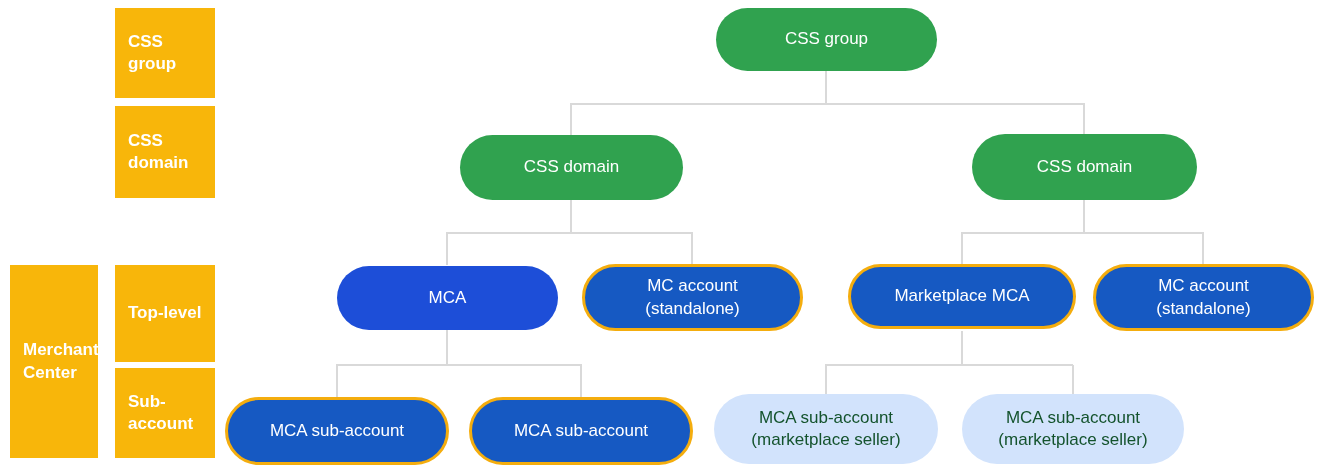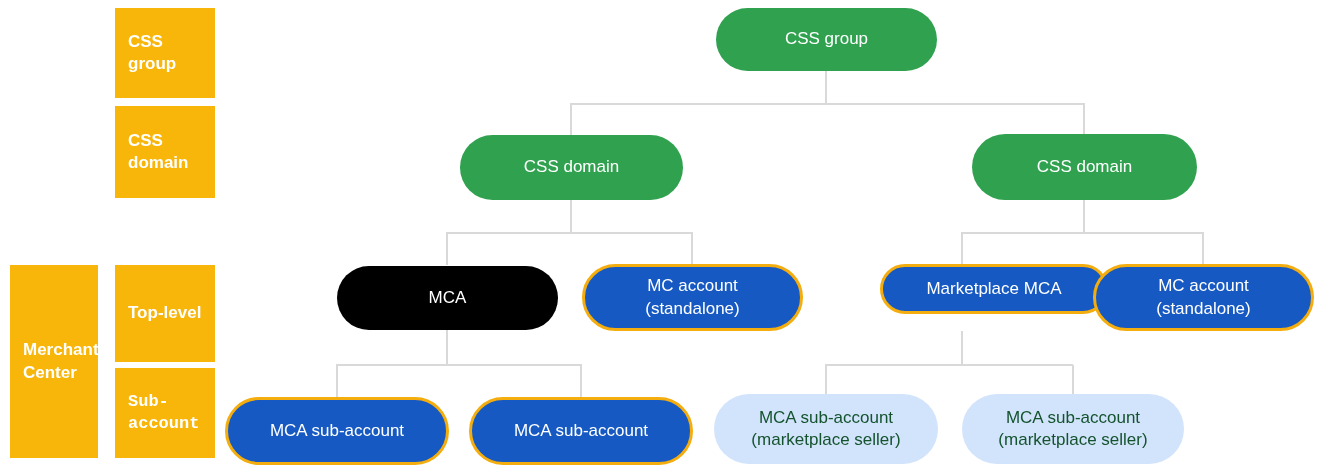--- a/index.html
+++ b/index.html
@@ -32,21 +32,21 @@
     align-items:center;
     justify-content:center;
     text-align:center;
     font-size:17px;
     line-height:1.32;
     color:#ffffff;
     box-sizing:border-box;
     padding:0 28px;
   }
   .node.green{background:#30A24F;}
-  .node.blue{background:#000000;}
+  .node.blue{background:#1d4ed8;}
   .node.dark{background:#1659C2;border:3px solid #F4AD0E;}
   .node.pale{background:#D2E3FC;color:#14532d;}
   
   .line{position:absolute;background:#D9D9D9;}
 </style>
 </head>
 <body>
 
 <div class="stage">
 
@@ -56,21 +56,21 @@
   <div class="legend-box" style="left:115px;top:106px;width:100px;height:92px;">
     <span>CSS domain</span>
   </div>
 
   <div class="legend-box" style="left:10px;top:265px;width:88px;height:193px;">
     <span>Merchant Center</span>
   </div>
   <div class="legend-box" style="left:115px;top:265px;width:100px;height:97px;">
     <span>Top-level</span>
   </div>
-  <div class="legend-box" style="left:115px;top:368px;width:100px;height:90px;font-family:Liberation Mono, monospace;">
+  <div class="legend-box" style="left:115px;top:368px;width:100px;height:90px;">
     <span>Sub-account</span>
   </div>
 
   <div class="line" style="left:825px;top:71px;width:2px;height:33px;"></div>
   <div class="line" style="left:570px;top:103px;width:515px;height:2px;"></div>
   <div class="line" style="left:570px;top:104px;width:2px;height:31px;"></div>
   <div class="line" style="left:1083px;top:104px;width:2px;height:31px;"></div>
 
   <div class="line" style="left:570px;top:200px;width:2px;height:33px;"></div>
   <div class="line" style="left:446px;top:232px;width:247px;height:2px;"></div>
@@ -102,21 +102,21 @@
   <div class="node green" style="left:972px;top:134px;width:225px;height:66px;">
     <span>CSS domain</span>
   </div>
 
   <div class="node blue" style="left:337px;top:266px;width:221px;height:64px;">
     <span>MCA</span>
   </div>
   <div class="node dark" style="left:582px;top:264px;width:221px;height:67px;">
     <span>MC account (standalone)</span>
   </div>
-  <div class="node dark" style="left:880px;top:264px;width:228px;height:50px;">
+  <div class="node dark" style="left:848px;top:264px;width:228px;height:65px;">
     <span>Marketplace MCA</span>
   </div>
   <div class="node dark" style="left:1093px;top:264px;width:221px;height:67px;">
     <span>MC account (standalone)</span>
   </div>
 
   <div class="node dark" style="left:225px;top:397px;width:224px;height:68px;">
     <span>MCA sub-account</span>
   </div>
   <div class="node dark" style="left:469px;top:397px;width:224px;height:68px;">

